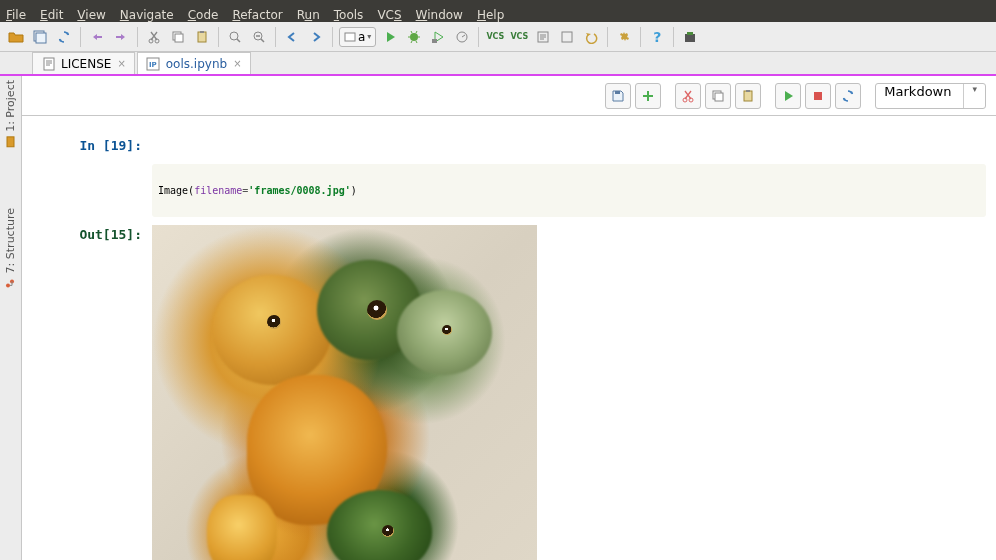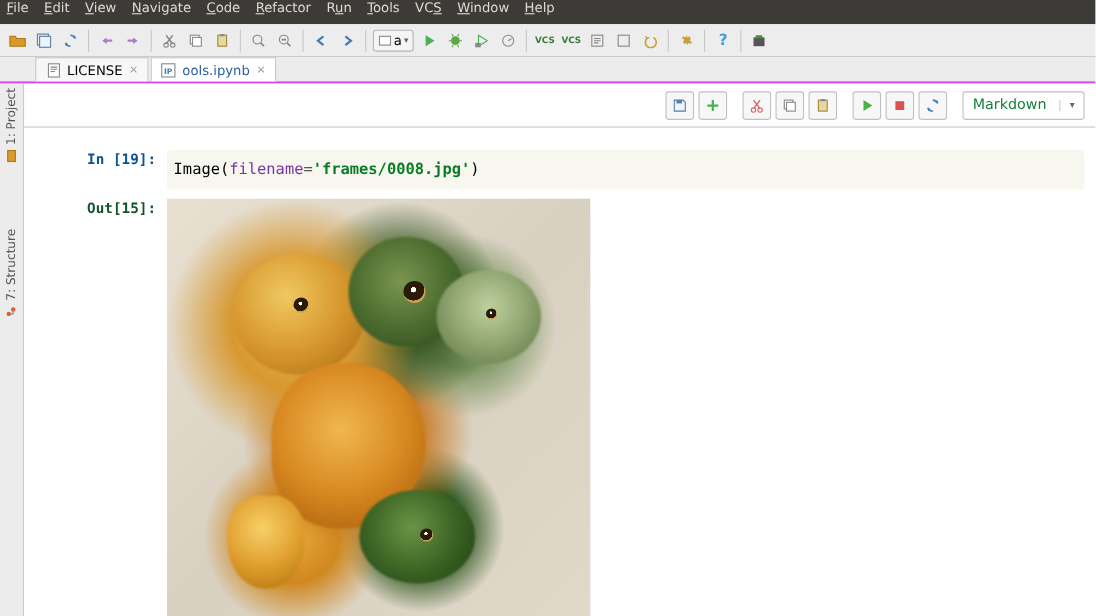--- a/index.html
+++ b/index.html
@@ -1,18 +1,18 @@
 <!DOCTYPE html>
 <html><head>
   <meta charset="utf-8">
   <style>
     * { margin: 0; padding: 0; box-sizing: border-box; }
     body { font-family: "DejaVu Sans", Arial, sans-serif; font-size: 12px; background: #fff; overflow: hidden; width: 996px; height: 560px; }
     
-    .menubar { background: #3c3b37; color: #dfdbd2; height: 22px; display: flex; align-items: flex-start; padding: 0 6px; gap: 14px; }
+    .menubar { background: #3c3b37; color: #dfdbd2; height: 22px; display: flex; align-items: flex-end; padding: 0 6px; gap: 14px; }
     .menubar span { cursor: pointer; }
     .menubar u { text-decoration: underline; }
     
     .toolbar { height: 30px; background: #ededed; border-bottom: 1px solid #c7c7c7; display: flex; align-items: center; padding: 0 6px; gap: 4px; }
     .toolbar .sep { width: 1px; height: 20px; background: #c7c7c7; margin: 0 2px; }
     .tb-btn { width: 20px; height: 20px; display: flex; align-items: center; justify-content: center; cursor: pointer; border-radius: 2px; }
     .tb-combo { display: flex; align-items: center; border: 1px solid #b5b5b5; border-radius: 3px; height: 20px; padding: 0 4px; background: #f5f5f5; gap: 2px; }
     .tb-combo::after { content: "▾"; font-size: 8px; color: #666; }
     
     .tabs-bar { height: 24px; background: #ececec; border-bottom: 2px solid #d946ef; display: flex; align-items: flex-end; padding-left: 32px; }
@@ -26,30 +26,30 @@
     .content-wrap { display: flex; height: calc(560px - 22px - 30px - 24px); }
     
     .left-gutter { width: 22px; background: #ececec; border-right: 1px solid #c7c7c7; display: flex; flex-direction: column; align-items: center; padding-top: 4px; gap: 60px; }
     .side-label { writing-mode: vertical-rl; transform: rotate(180deg); font-size: 11px; color: #555; cursor: pointer; display: flex; align-items: center; gap: 4px; }
     
     .editor-area { flex: 1; display: flex; flex-direction: column; }
     
     .nb-toolbar { height: 40px; border-bottom: 1px solid #c7c7c7; display: flex; align-items: center; justify-content: flex-end; padding: 0 10px; gap: 4px; background: #fff; }
     .nb-btn { width: 26px; height: 26px; border: 1px solid #c0c0c0; border-radius: 3px; background: #f7f7f7; display: flex; align-items: center; justify-content: center; cursor: pointer; }
     .nb-sep { width: 6px; }
-    .nb-select { height: 26px; border: 1px solid #c0c0c0; border-radius: 3px; background: #fff; display: flex; align-items: center; padding: 0 8px; gap: 12px; cursor: pointer; font-size: 13px; color: #15803d; }
+    .nb-select { height: 26px; border: 1px solid #c0c0c0; border-radius: 3px; background: #fff; display: flex; padding: 0 8px; gap: 12px; cursor: pointer; font-size: 13px; color: #000000; }
     .nb-select::after { content: "▾"; font-size: 9px; color: #666; border-left: 1px solid #ccc; padding-left: 8px; }
     
     .notebook { flex: 1; overflow: auto; padding: 20px 10px 10px 10px; background: #fff; }
     .cell { display: flex; margin-bottom: 8px; }
     .prompt { width: 120px; text-align: right; padding-right: 10px; font-family: "DejaVu Sans Mono", monospace; font-size: 13px; font-weight: bold; padding-top: 2px; flex-shrink: 0; }
     .prompt.in { color: #0b5394; }
     .prompt.out { color: #14532d; }
     .cell-body { flex: 1; }
-    .code-line { background: #f7f7f0; border-radius: 3px; padding: 10px 6px; font-family: "DejaVu Sans Mono", monospace; font-size: 14px; white-space: pre; }
+    .code-line { background: #f7f7f0; border-radius: 3px; padding: 21px 6px; font-family: "DejaVu Sans Mono", monospace; font-size: 10px; white-space: pre; margin-top: 28px; }
     .tk { color: #000; }
     .tk-call { color: #000; }
     .tk-kw { color: #7a33a3; }
     .tk-str { color: #0a7c26; font-weight: bold; }
     .tk-op { color: #555; }
     
     .out-img { width: 385px; height: 385px; border: 0; position: relative; overflow: hidden; }
     .dream-bg { position: absolute; inset: 0; background:
       radial-gradient(circle at 30% 30%, #e8b84a 0%, #d89830 15%, transparent 30%),
       radial-gradient(circle at 55% 25%, #5a7d3a 0%, #3d5c28 12%, transparent 26%),

